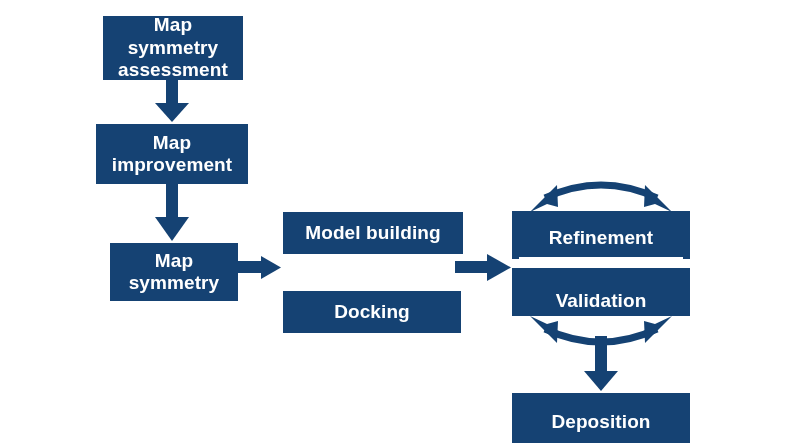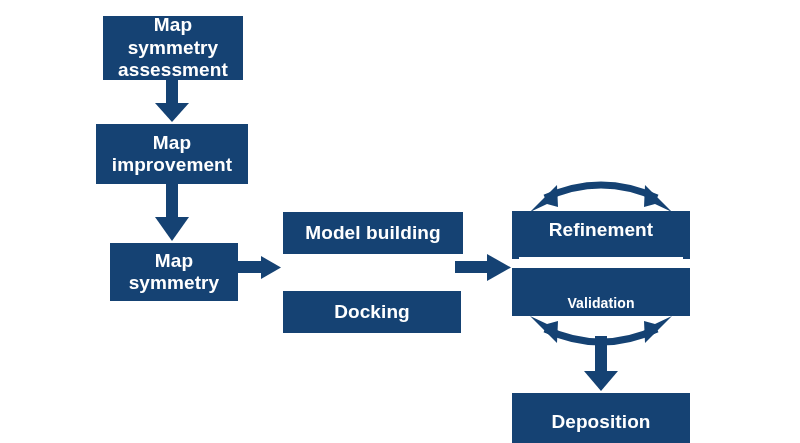--- a/index.html
+++ b/index.html
@@ -116,27 +116,27 @@
   </div>
 
   <div class="node" style="left:283px; top:212px; width:180px; height:42px; font-size:19px;">
     <span>Model building</span>
   </div>
 
   <div class="node" style="left:283px; top:275px; width:178px; height:42px; font-size:19px;margin-top:16px;">
     <span>Docking</span>
   </div>
 
-  <div class="node" style="left:512px; top:211px; width:178px; height:48px; font-size:19px; align-items:flex-start; padding-top:8px;">
+  <div class="node" style="left:512px; top:211px; width:178px; height:48px; font-size:19px; align-items:flex-start; padding-top:16px;">
     <span>Refinement</span>
   </div>
 
   <div class="white-gap" style="left:519px; top:257px; width:164px; height:17px;"></div>
 
-  <div class="node" style="left:512px; top:268px; width:178px; height:48px; font-size:14px; align-items:flex-end; padding-bottom:4px;">
+  <div class="node" style="left:512px; top:268px; width:178px; height:48px; font-size:19px; align-items:flex-end; padding-bottom:4px;">
     <span>Validation</span>
   </div>
 
   <div class="node" style="left:512px; top:393px; width:178px; height:59px; font-size:19px;">
     <span>Deposition</span>
   </div>
 
 </div>
 
 </body></html>

